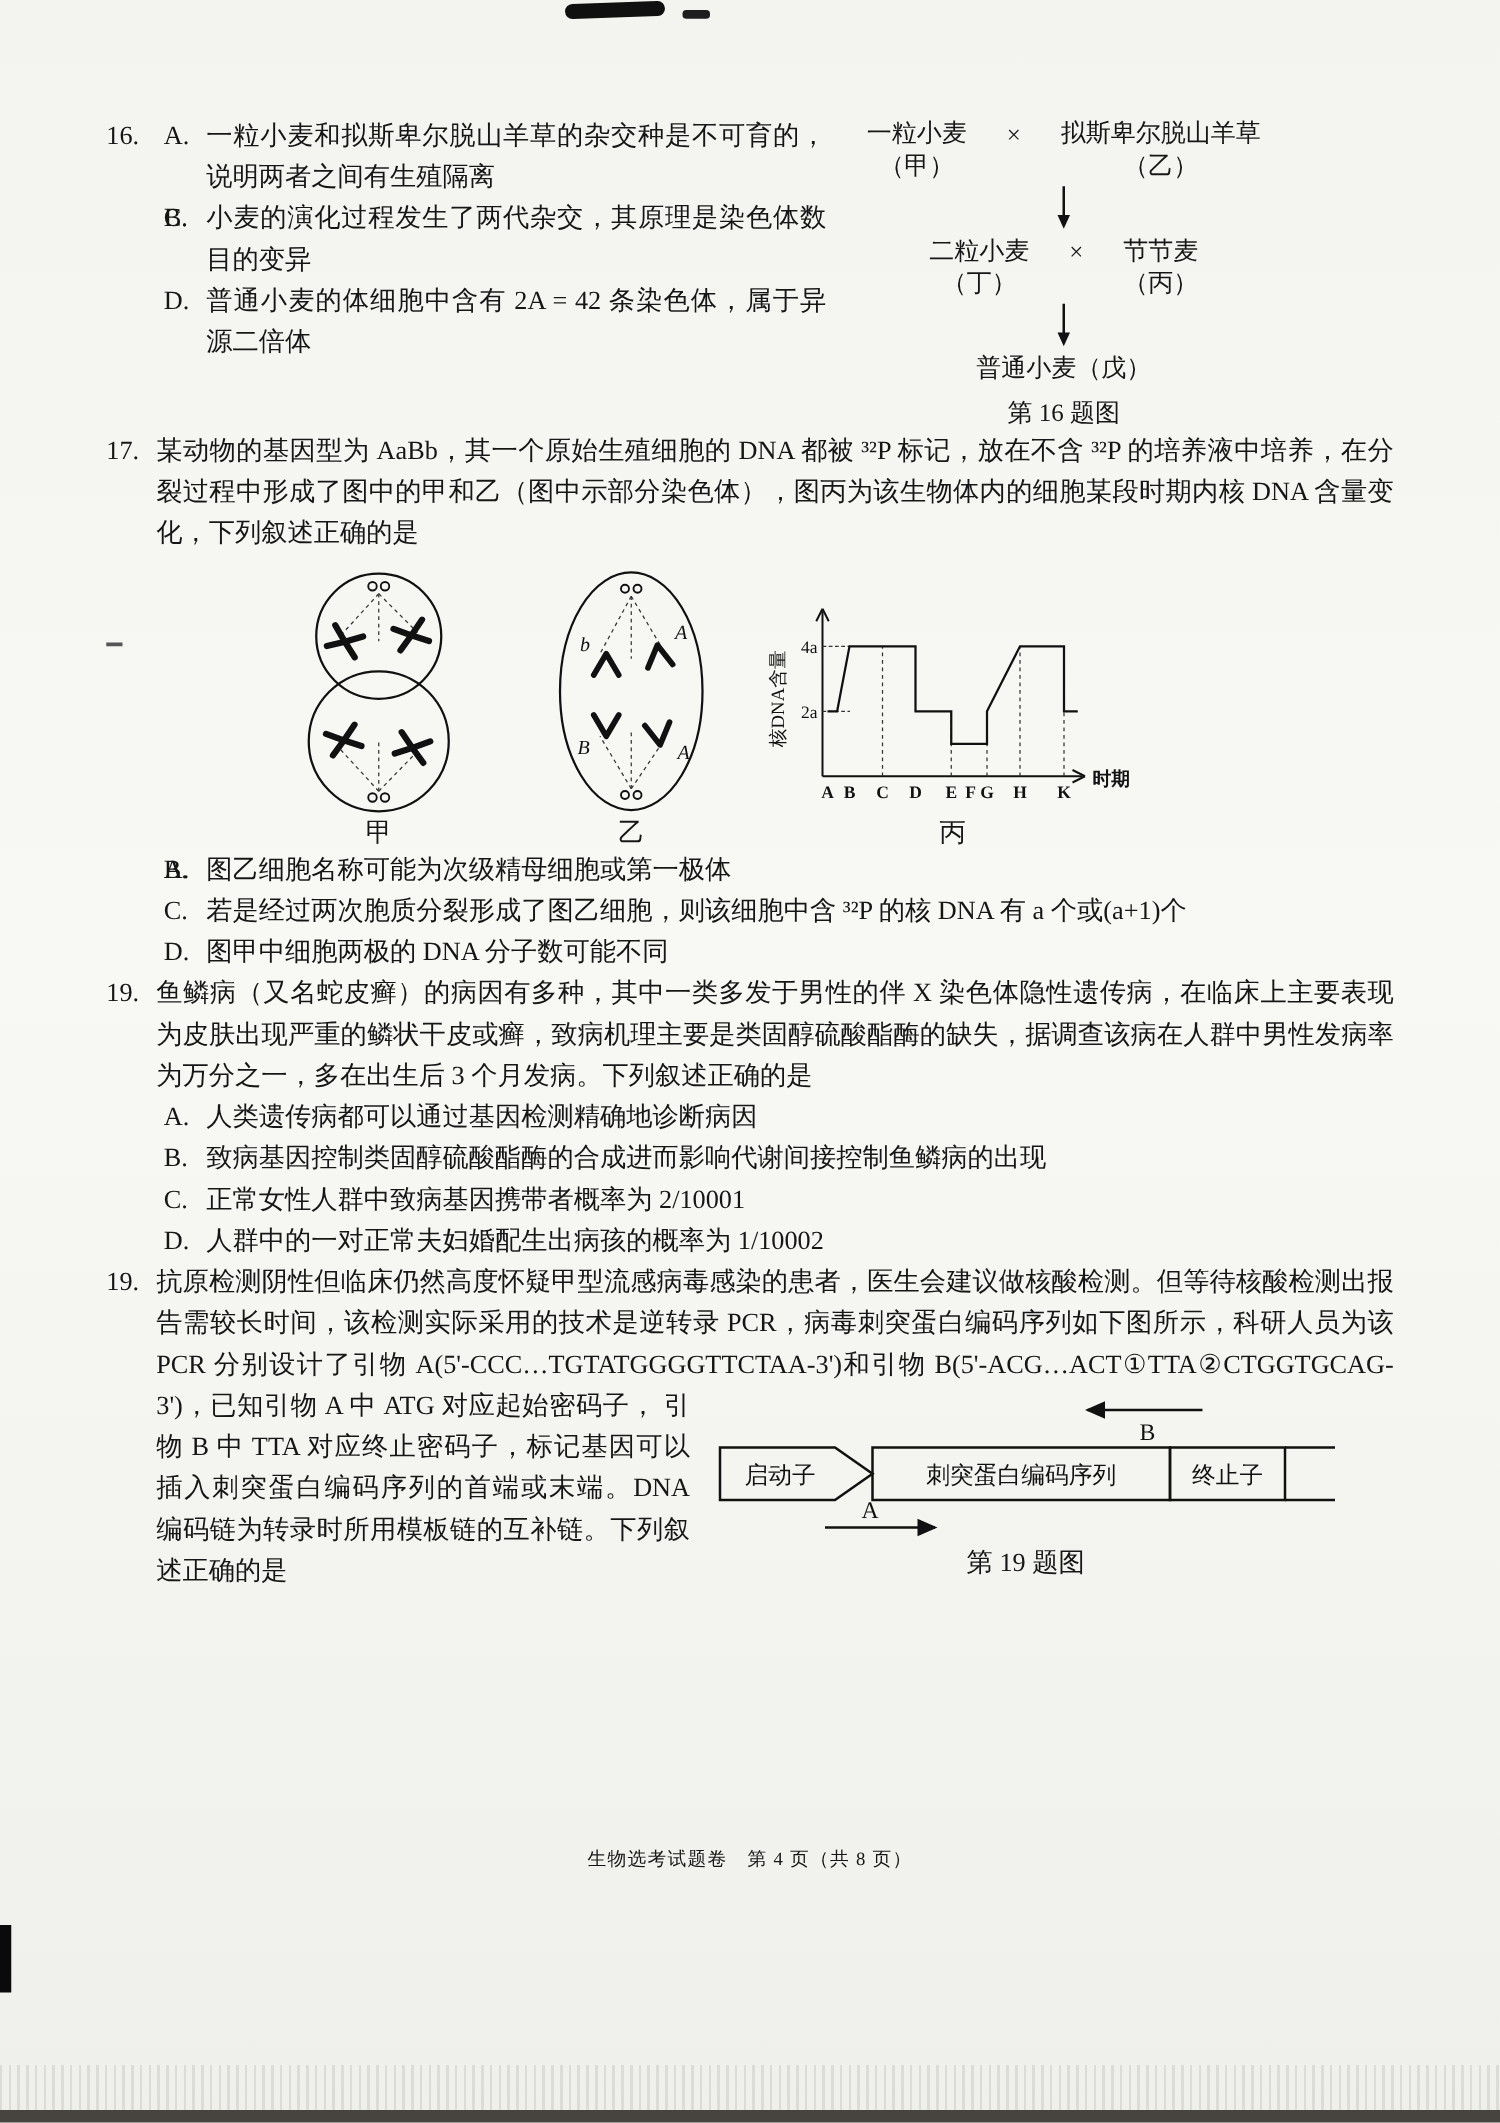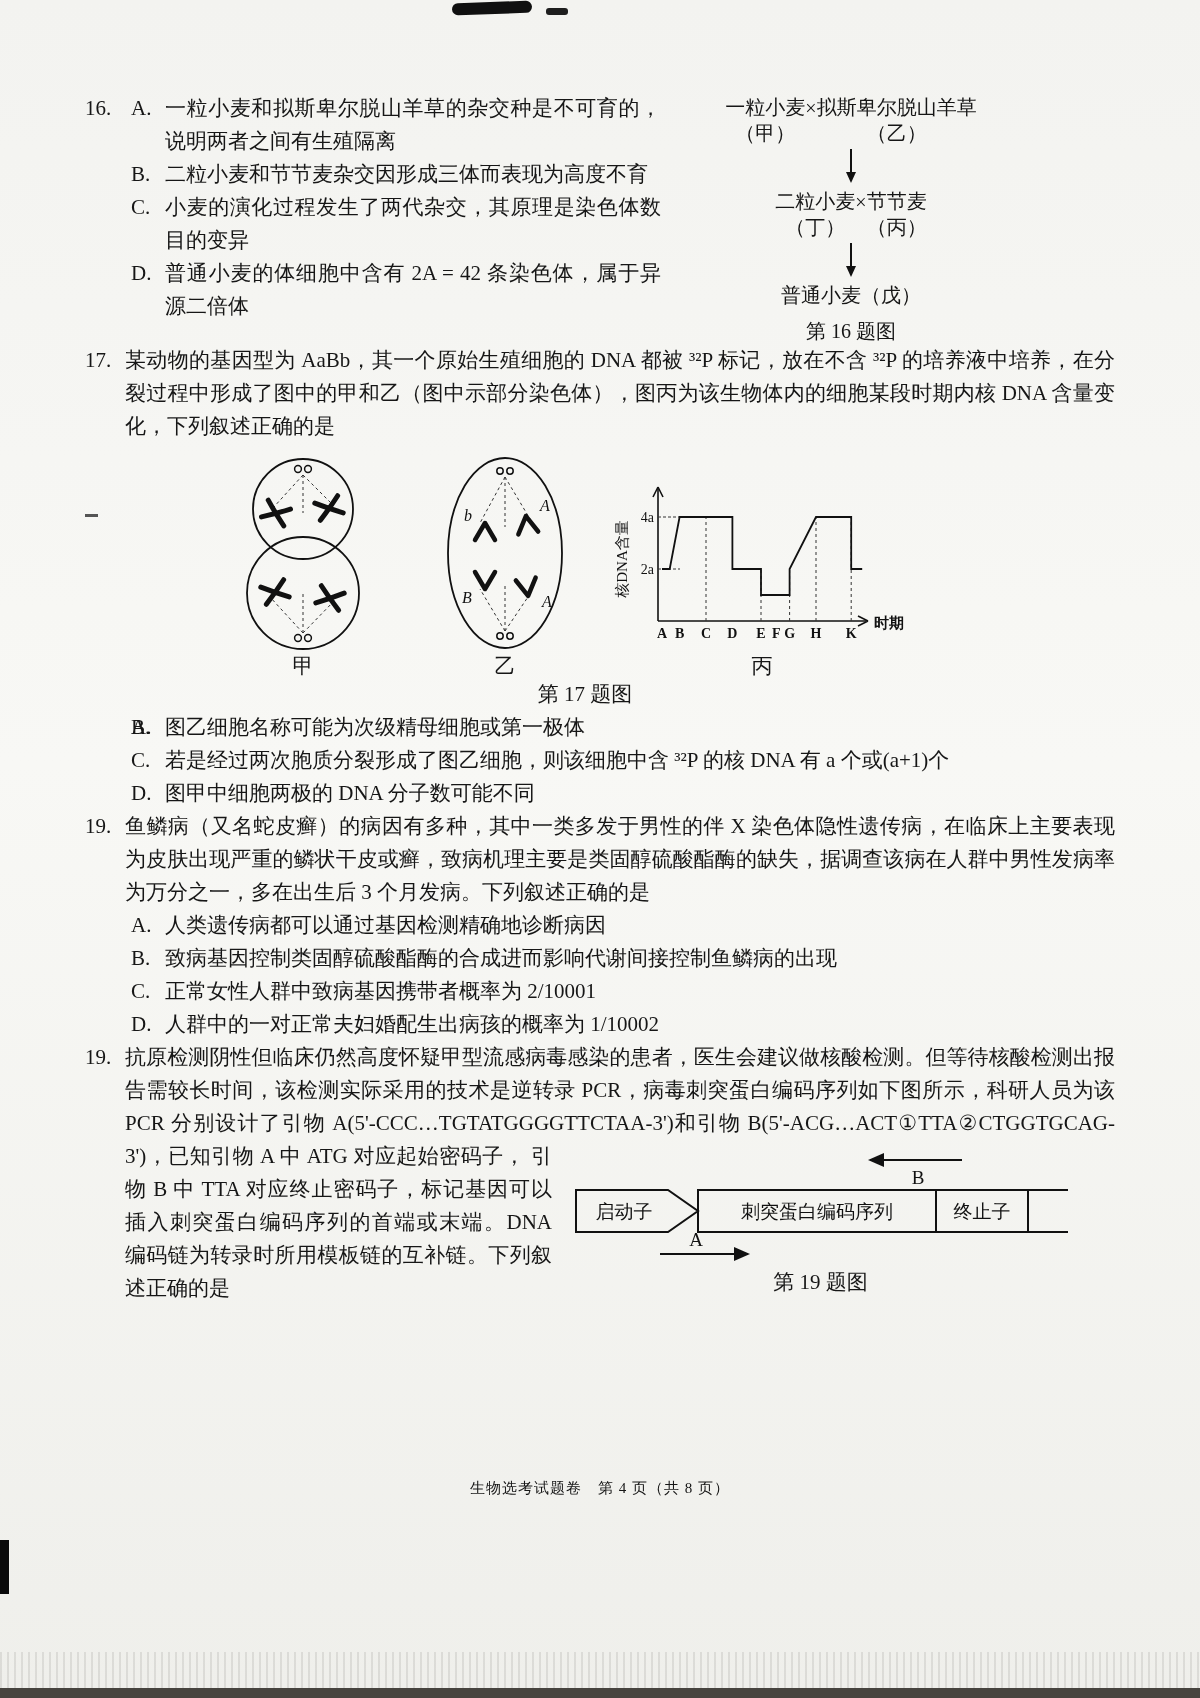--- a/index.html
+++ b/index.html
@@ -13,21 +13,21 @@
   .question{position:relative;padding-left:40px;}
   .qnum{position:absolute;left:0;top:0;}
   p.stem{margin:0;overflow:hidden;}
   .opt-area{overflow:hidden;margin-left:6px;}
   .option{position:relative;padding-left:34px;}
   .olabel{position:absolute;left:0;}
 
   
   .q16fig{float:right;width:352px;margin:2px 88px 0 14px;text-align:center;
     font-size:20px;line-height:26px;}
-  .crossrow{display:flex;justify-content:center;align-items:flex-start;gap:0;}
+  .crossrow{display:flex;justify-content:center;align-items:flex-start;gap:32px;}
   .plant{text-align:center;}
   .xmark{padding-top:1px;}
   .darrow{height:38px;margin:2px 0;}
   .q16fig .figcap{margin-top:10px;}
 
   
   .fig17{display:flex;justify-content:center;align-items:flex-end;gap:32px;margin:8px 120px 0 0;}
   .figbox{text-align:center;}
   .figlabel{margin-top:0;font-size:21px;line-height:26px;}
   .fig17cap{text-align:center;margin:0 70px 2px 0;line-height:30px;}
@@ -93,21 +93,21 @@
           <svg width="16" height="36" viewBox="0 0 16 36">
               <line x1="8" y1="1" x2="8" y2="27" stroke="#111" stroke-width="2"></line>
               <path d="M8,35 L3,24 L13,24 Z" fill="#111"></path>
             </svg>
         </div>
         <div class="result">普通小麦（戊）</div>
         <div class="figcap">第 16 题图</div>
       </div>
       <div class="options">
         <div class="option"><span class="olabel">A.</span><span>一粒小麦和拟斯卑尔脱山羊草的杂交种是不可育的，说明两者之间有生殖隔离</span></div>
-        <div class="option"><span class="olabel">B.</span><span>二粒小麦和节节麦杂交因形成三体而表现为高度不育</span></div>
+        <div class="option"><span class="olabel">B.</span></div>
         <div class="option"><span class="olabel">C.</span><span>小麦的演化过程发生了两代杂交，其原理是染色体数目的变异</span></div>
         <div class="option"><span class="olabel">D.</span><span>普通小麦的体细胞中含有 2A = 42 条染色体，属于异源二倍体</span></div>
       </div>
     </div>
   </section>
 
   <section class="question">
     <span class="qnum">17.</span>
     <p class="stem">某动物的基因型为 AaBb，其一个原始生殖细胞的 DNA 都被 ³²P 标记，放在不含 ³²P 的培养液中培养，在分裂过程中形成了图中的甲和乙（图中示部分染色体），图丙为该生物体内的细胞某段时期内核 DNA 含量变化，下列叙述正确的是</p>
 
@@ -213,21 +213,20 @@
               <text x="164.4" y="157" text-anchor="middle" font-size="14" font-weight="bold">F</text>
               <text x="177.6" y="157" text-anchor="middle" font-size="14" font-weight="bold">G</text>
               <text x="204" y="157" text-anchor="middle" font-size="14" font-weight="bold">H</text>
               <text x="239.2" y="157" text-anchor="middle" font-size="14" font-weight="bold">K</text>
               <polyline points="50.0,88.0 57.7,88.0 67.6,36.0 120.4,36.0 120.4,88.0 149.0,88.0 149.0,114.0 177.6,114.0 177.6,88.0 204.0,36.0 239.2,36.0 239.2,88.0 250.2,88.0" fill="none" stroke="#111" stroke-width="1.8"></polyline>
             </g>
         </svg>
         <div class="figlabel">丙</div>
       </div>
     </div>
-    <div class="fig17cap">第 17 题图</div>
 
     <div class="options" style="margin-left:6px;">
       <div class="option"><span class="olabel">A.</span></div>
       <div class="option"><span class="olabel">B.</span><span>图乙细胞名称可能为次级精母细胞或第一极体</span></div>
       <div class="option"><span class="olabel">C.</span><span>若是经过两次胞质分裂形成了图乙细胞，则该细胞中含 ³²P 的核 DNA 有 a 个或(a+1)个</span></div>
       <div class="option"><span class="olabel">D.</span><span>图甲中细胞两极的 DNA 分子数可能不同</span></div>
     </div>
   </section>
 
   <section class="question">

